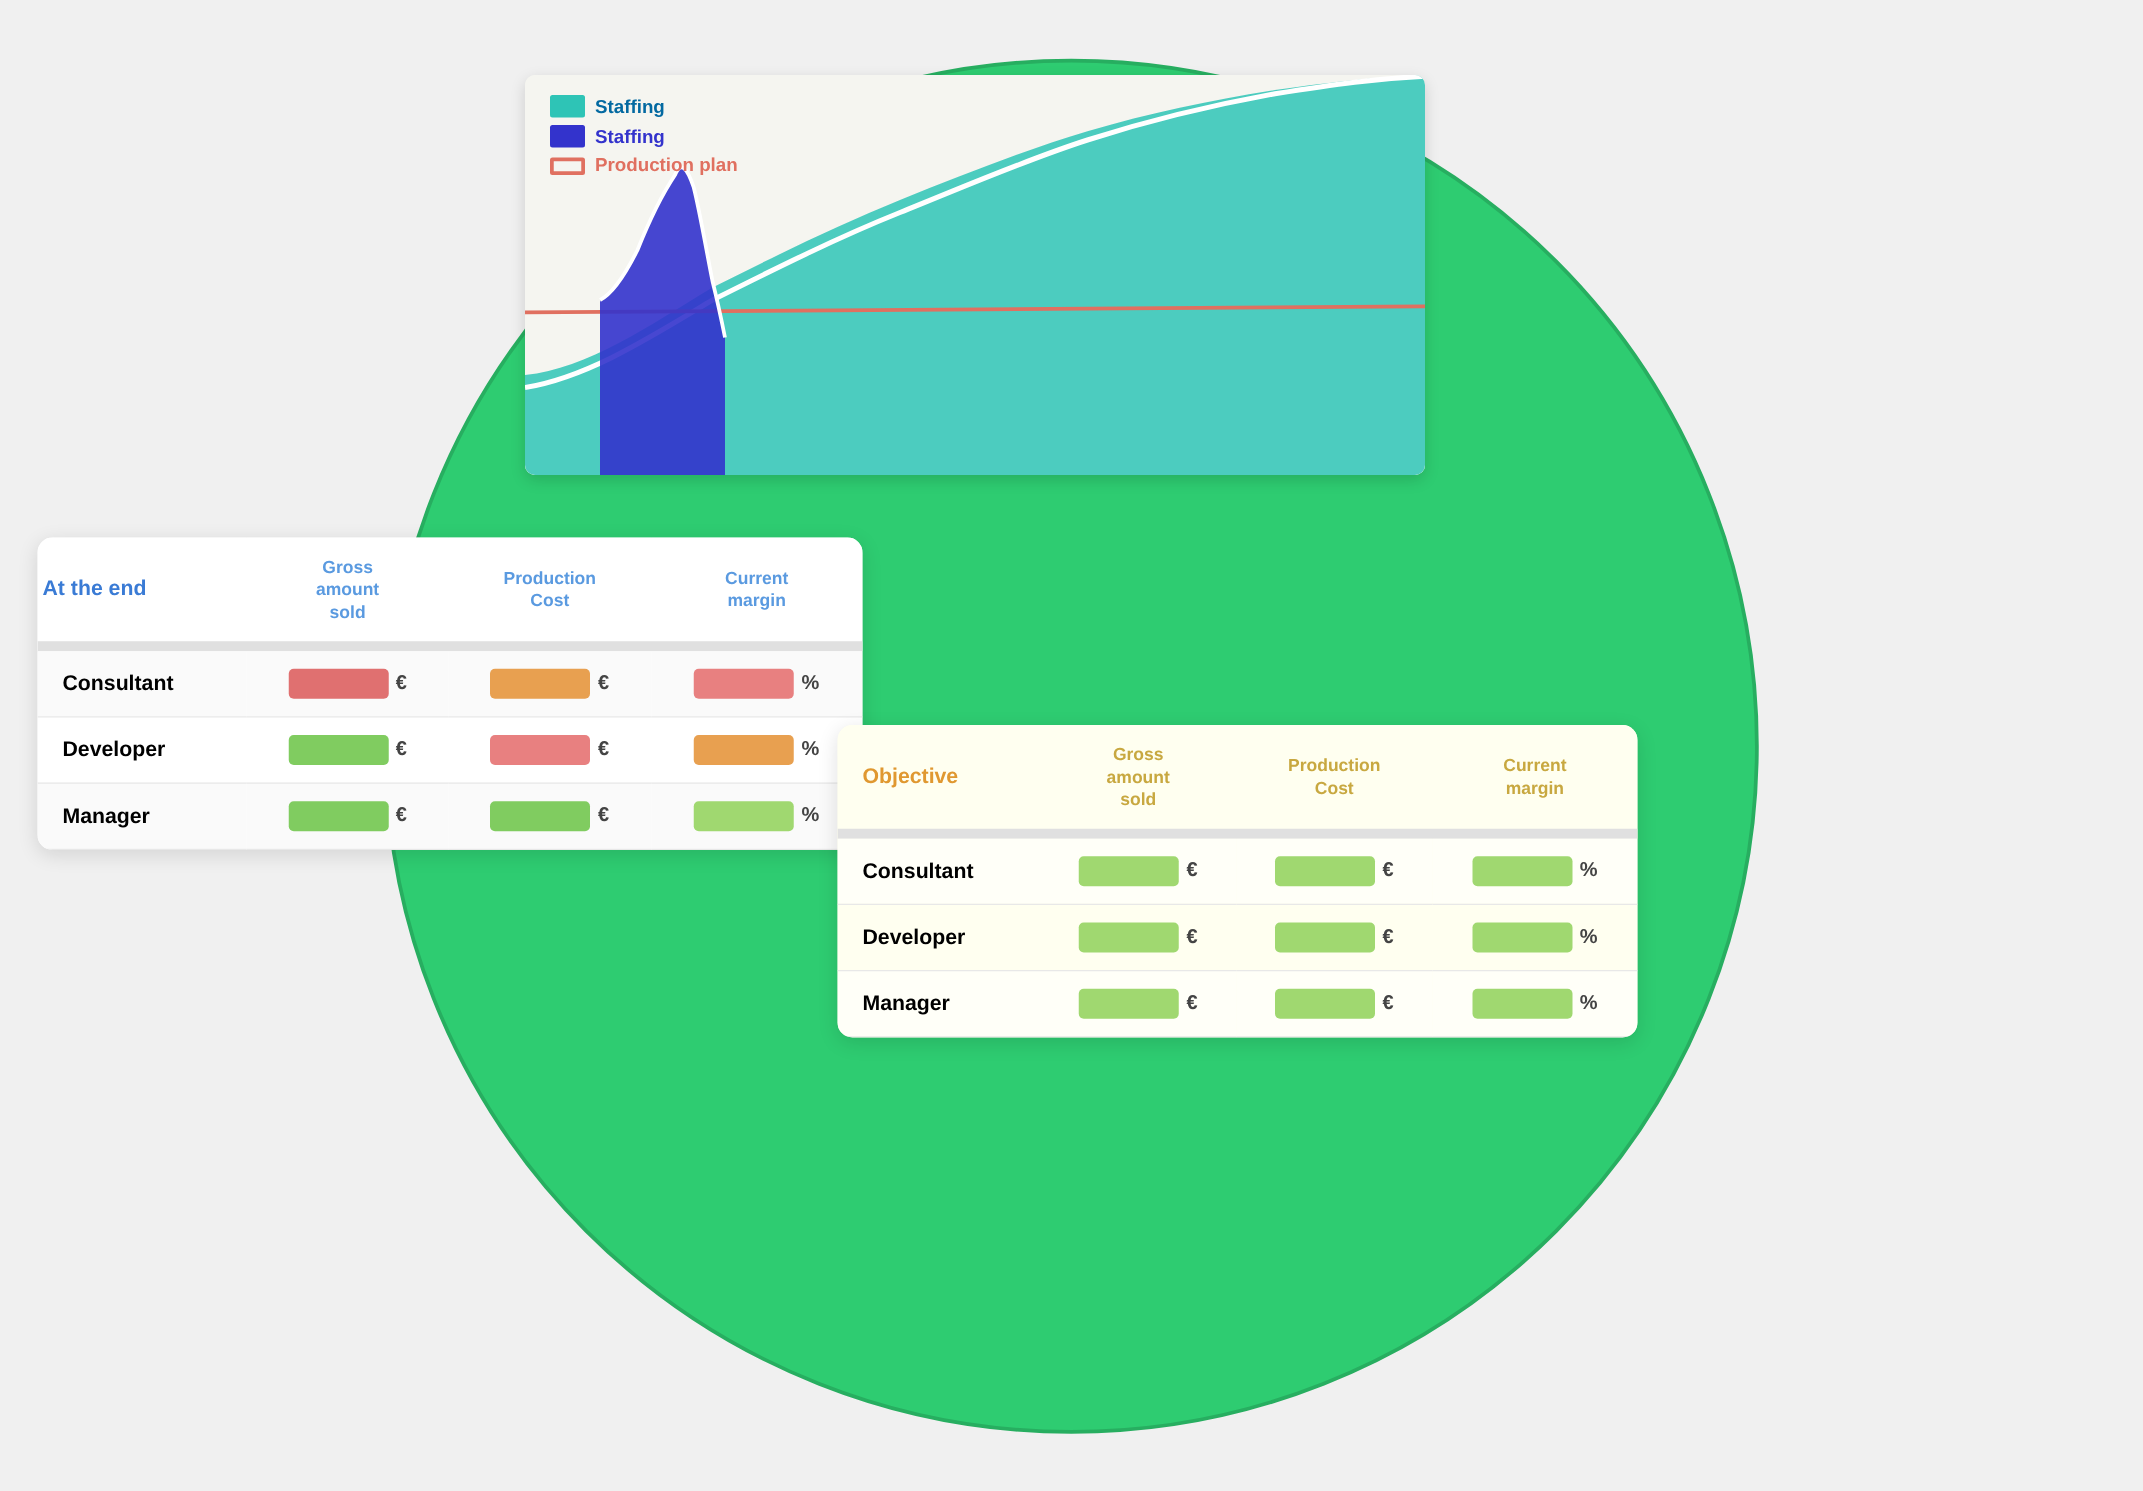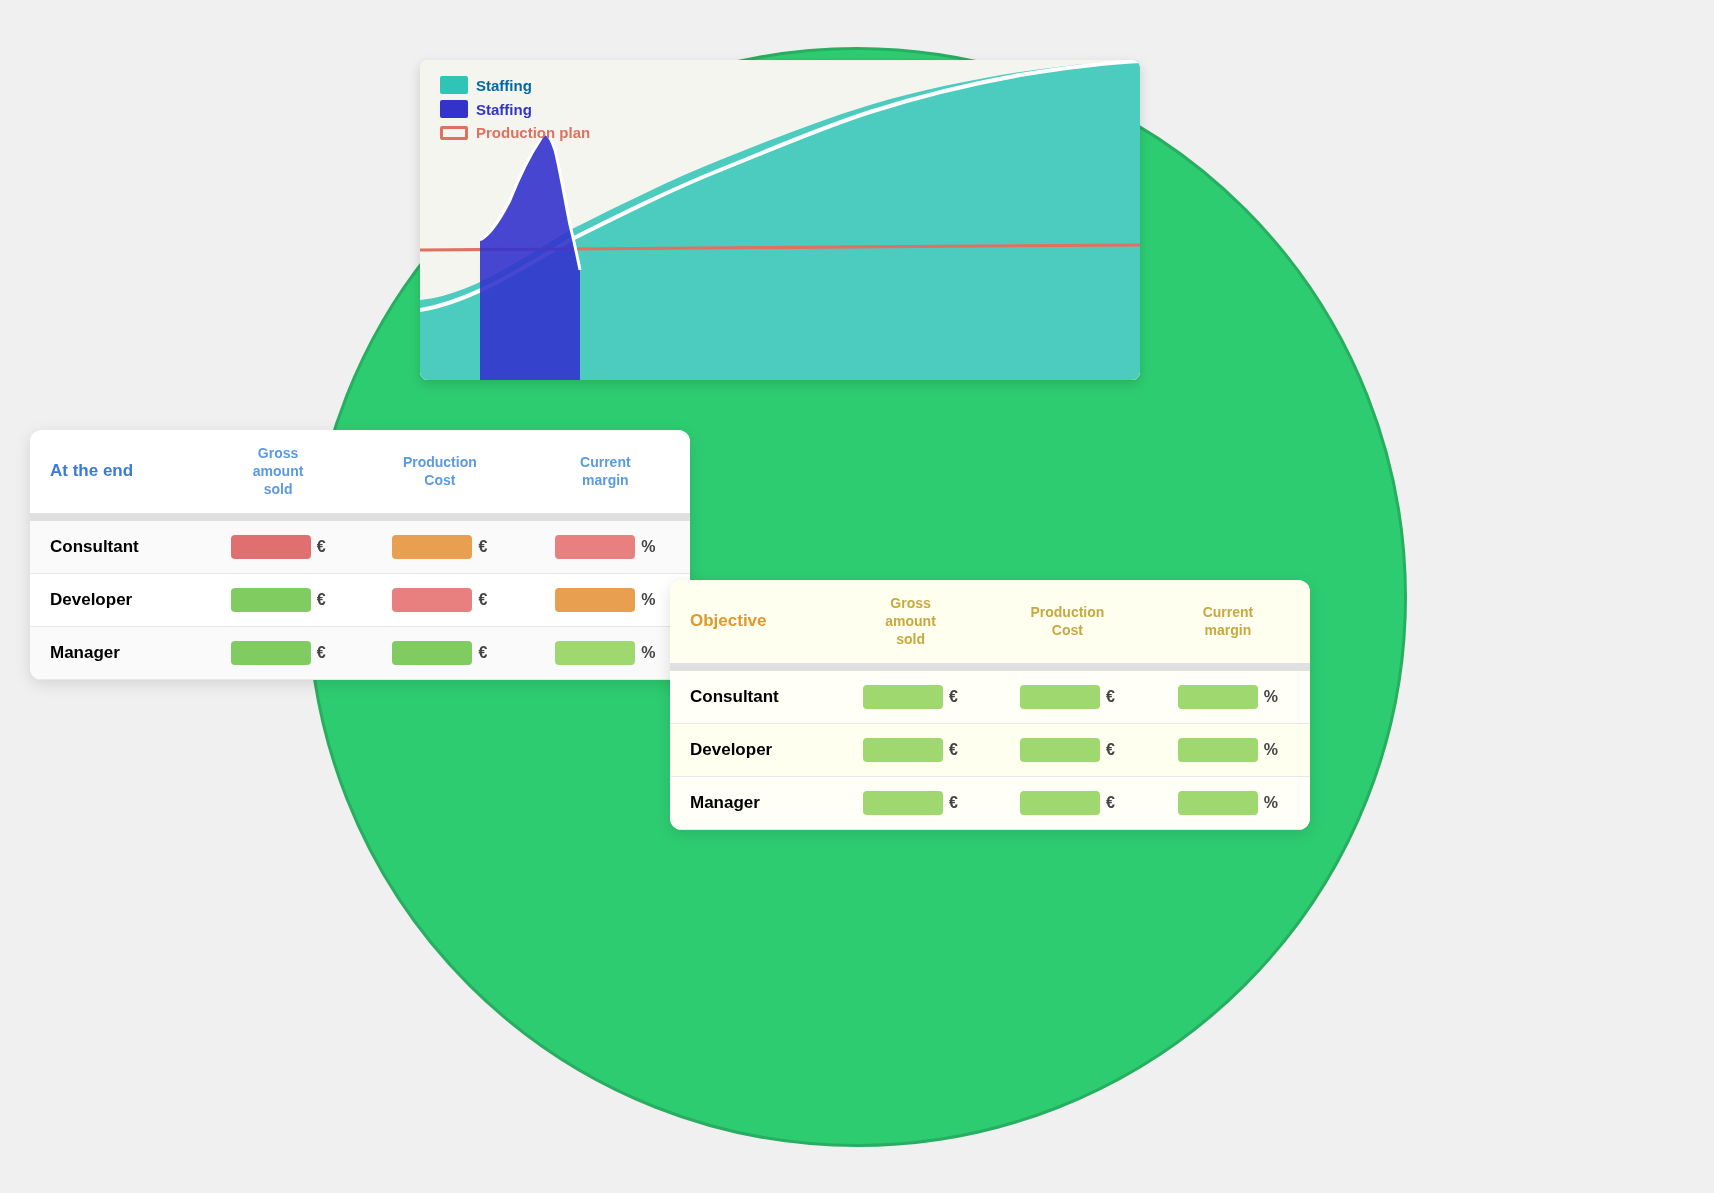--- a/index.html
+++ b/index.html
@@ -129,21 +129,21 @@
       text-align: center;
       font-size: 15px;
       font-weight: 700;
       line-height: 1.3;
       vertical-align: middle;
     }
 
     .th-first-left {
       color: #3a7bd5;
       text-align: left;
-      padding-left: 20px;
+      padding-left: 4px;
       font-size: 17px;
     }
 
     .th-first-right {
       color: #e09830;
       text-align: left;
       padding-left: 20px;
       font-size: 17px;
       margin-top: 44px;
     }

